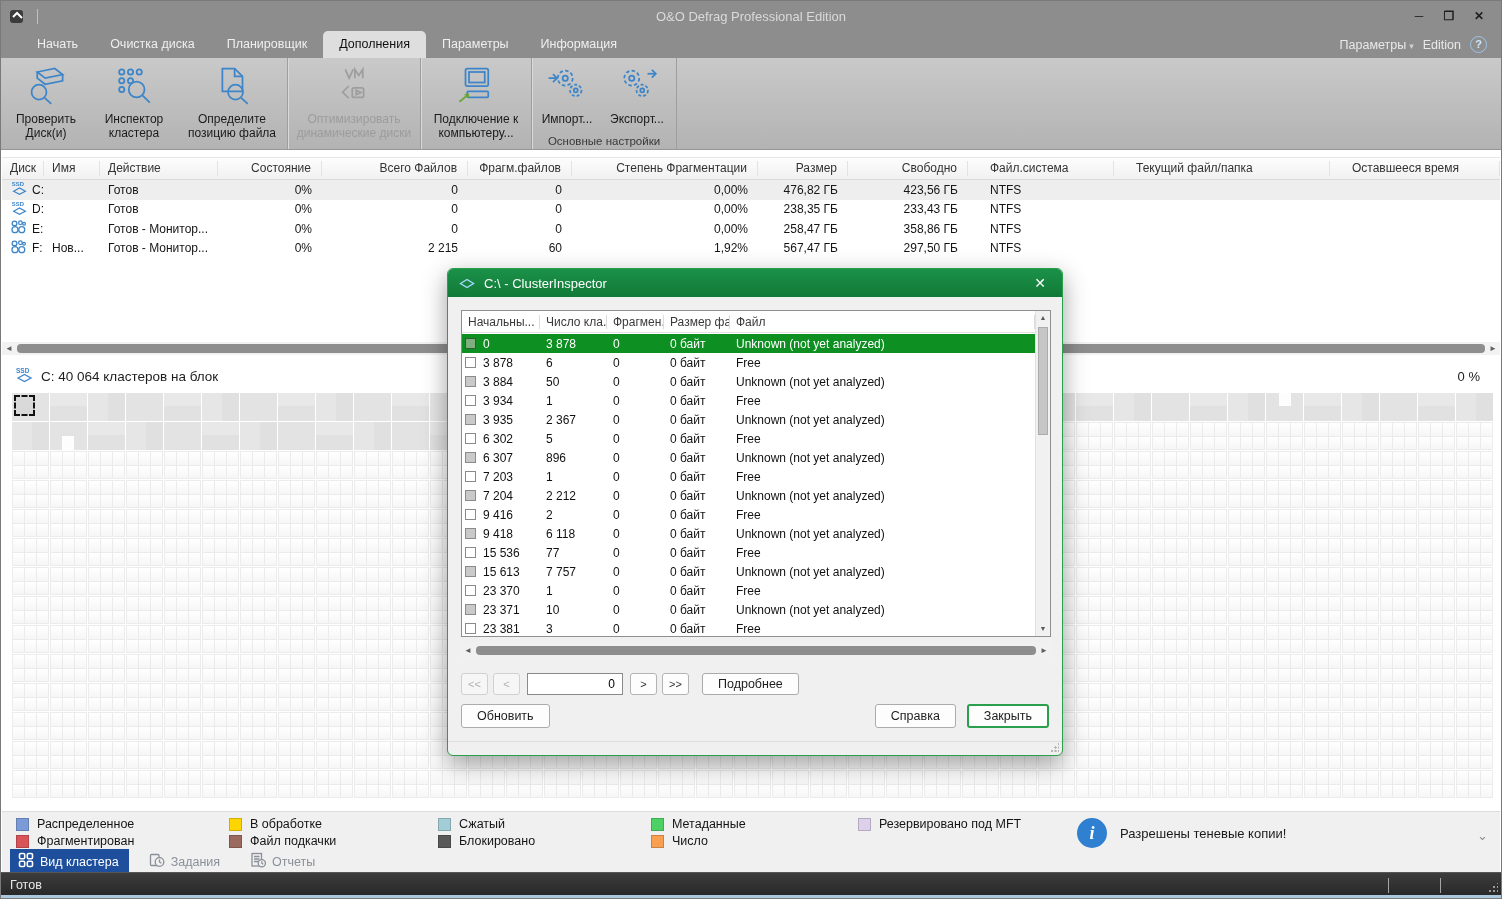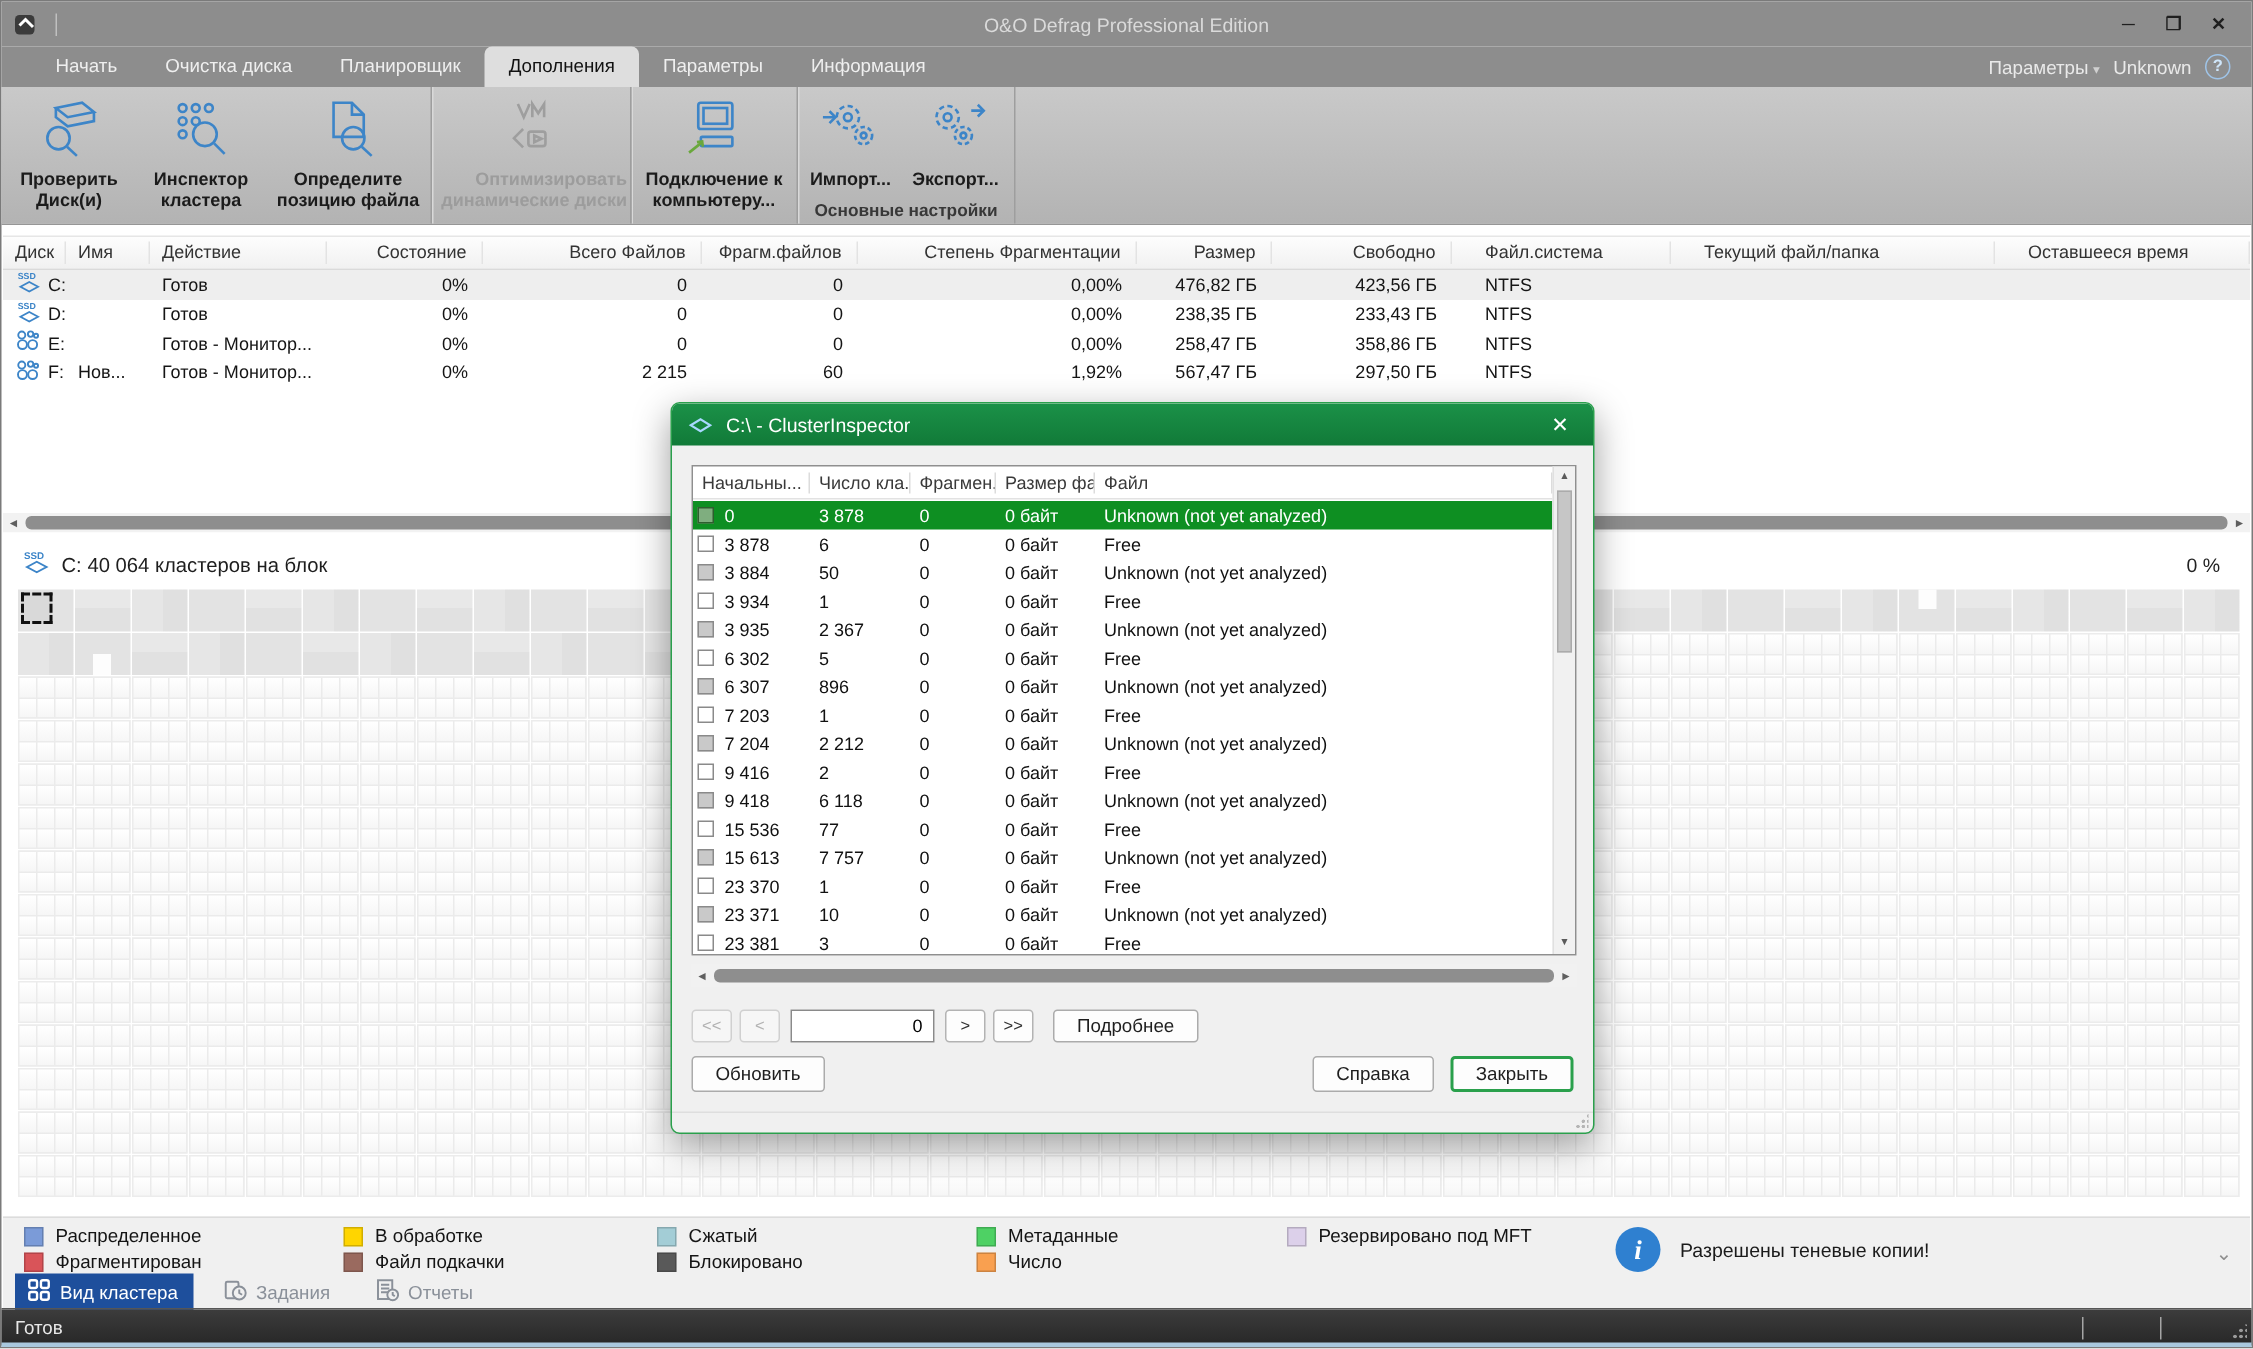--- a/index.html
+++ b/index.html
@@ -20,26 +20,26 @@
   .tabrow { position:absolute; top:30px; left:0; right:0; height:27px; background:#8d8d8d; }
   #tabs { position:absolute; left:20px; bottom:0; display:flex; align-items:flex-end; height:27px; }
   .tab { padding:6px 16px 7px; color:#efefef; font-size:12.5px; white-space:nowrap; }
   .tab.active { background:#dedede; color:#111; border-radius:5px 5px 0 0; }
   .tab-right { position:absolute; right:14px; top:5px; display:flex; align-items:center; gap:9px; color:#e9e9e9; font-size:12.5px; }
   .caret { font-size:9px; margin-left:3px; color:#d0d0d0; }
   .help-circle { width:17px; height:17px; border:1.5px solid #9fc4e8; color:#cfe6fa; border-radius:50%; text-align:center; line-height:14px; font-size:11px; font-weight:bold; }
 
   
   .ribbon { position:absolute; top:57px; left:0; right:0; height:92px; background:linear-gradient(#c9c9c9,#b3b3b3); border-bottom:1px solid #969696; display:flex; }
-  .rgroup { display:flex; align-items:flex-start; padding:3px 2px 0 2px; position:relative;font-weight:bold; }
+  .rgroup { display:flex; align-items:flex-start; padding:3px 2px 0 2px; position:relative; }
   .rgroup + .rgroup { border-left:1px solid #9e9e9e; box-shadow:inset 1px 0 0 #d9d9d9; }
   .rgroup:last-of-type { border-right:1px solid #9e9e9e; }
   .rbtn { display:flex; flex-direction:column; align-items:center; padding-top:4px; color:#1b1b1b; text-align:center; line-height:1.15; font-size:12px; }
   .rbtn svg { width:42px; height:42px; margin-bottom:2px; flex:none; }
-  .rbtn.disabled { color:#9c9c9c;text-align:right; }
+  .rbtn.disabled { color:#9c9c9c; }
   .rlab { white-space:normal; }
   .rgroup-label { position:absolute; bottom:2px; left:0; right:0; text-align:center; font-size:11.5px; color:#383838; }
 
   
   .table-area { position:absolute; top:150px; left:1px; right:1px; height:190px; background:#fff; --dtcols: 42px 56px 118px 104px 146px 104px 186px 90px 120px 146px 216px minmax(0,1fr); }
   .dt-header { position:absolute; top:6px; left:0; right:0; height:23px; background:linear-gradient(#fdfdfd,#f1f1f1); border-top:1px solid #e6e6e6; border-bottom:1px solid #dadada; display:grid; grid-template-columns:var(--dtcols); align-items:center; color:#333; }
   .dt-header .hc { border-right:1px solid #e3e3e3; height:15px; line-height:15px; overflow:hidden; white-space:nowrap; padding:0 8px; }
   .dt-header .hc.r { text-align:right; padding-right:10px; }
   .dt-header .hc.lp { padding-left:22px; }
   #dt-rows { position:absolute; top:29px; left:0; right:0; }
@@ -152,21 +152,21 @@
     <div id="tabs">
         <div class="tab">Начать</div>
         <div class="tab">Очистка диска</div>
         <div class="tab">Планировщик</div>
         <div class="tab active">Дополнения</div>
         <div class="tab">Параметры</div>
         <div class="tab">Информация</div>
       </div>
     <div class="tab-right">
       <span><span>Параметры</span><span class="caret">▾</span></span>
-      <span>Unknown</span>
+      <span>Edition</span>
       <span class="help-circle">?</span>
     </div>
   </div>
 
   <div class="ribbon" id="ribbon">
       <div class="rgroup">
         <div class="rbtn" style="width: 86px;">
           <span><svg viewBox="0 0 48 48" fill="none" stroke="#3d85c8" stroke-width="2">
               <path d="M14 8 l20 -4 9 7 -20 4 z"></path>
               <path d="M14 8 v7 l9 7 20 -4 v-7"></path>

